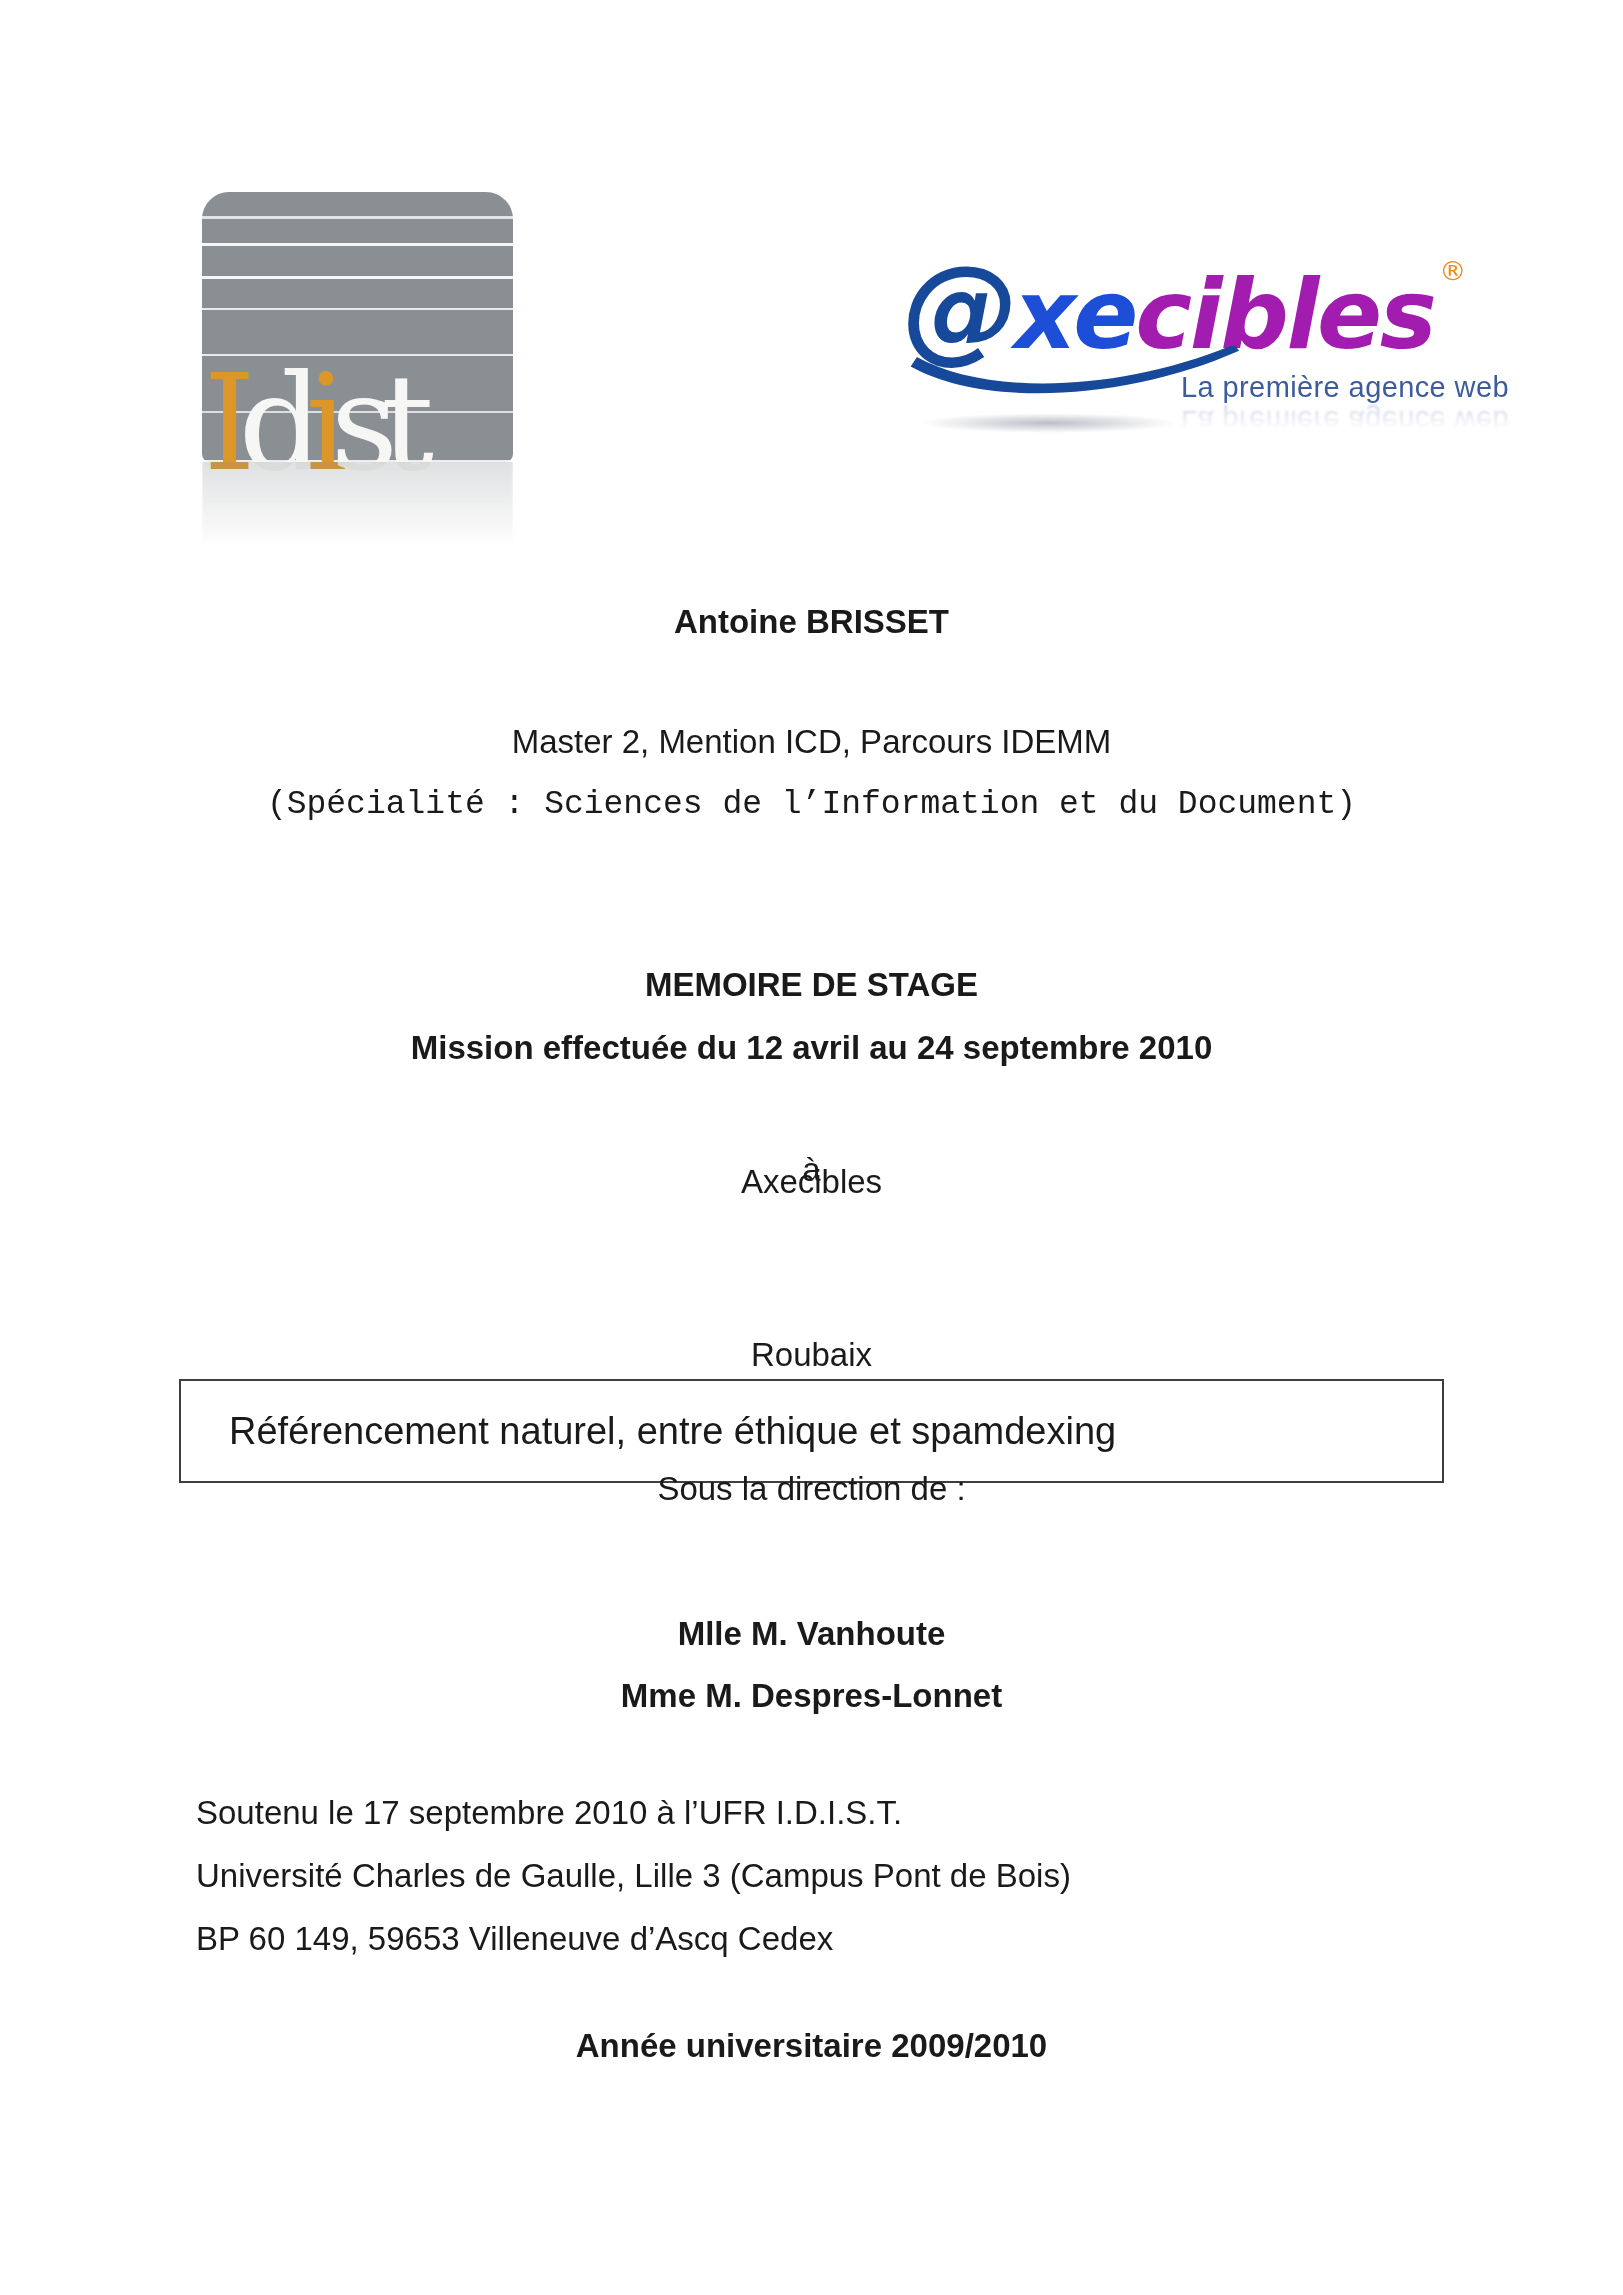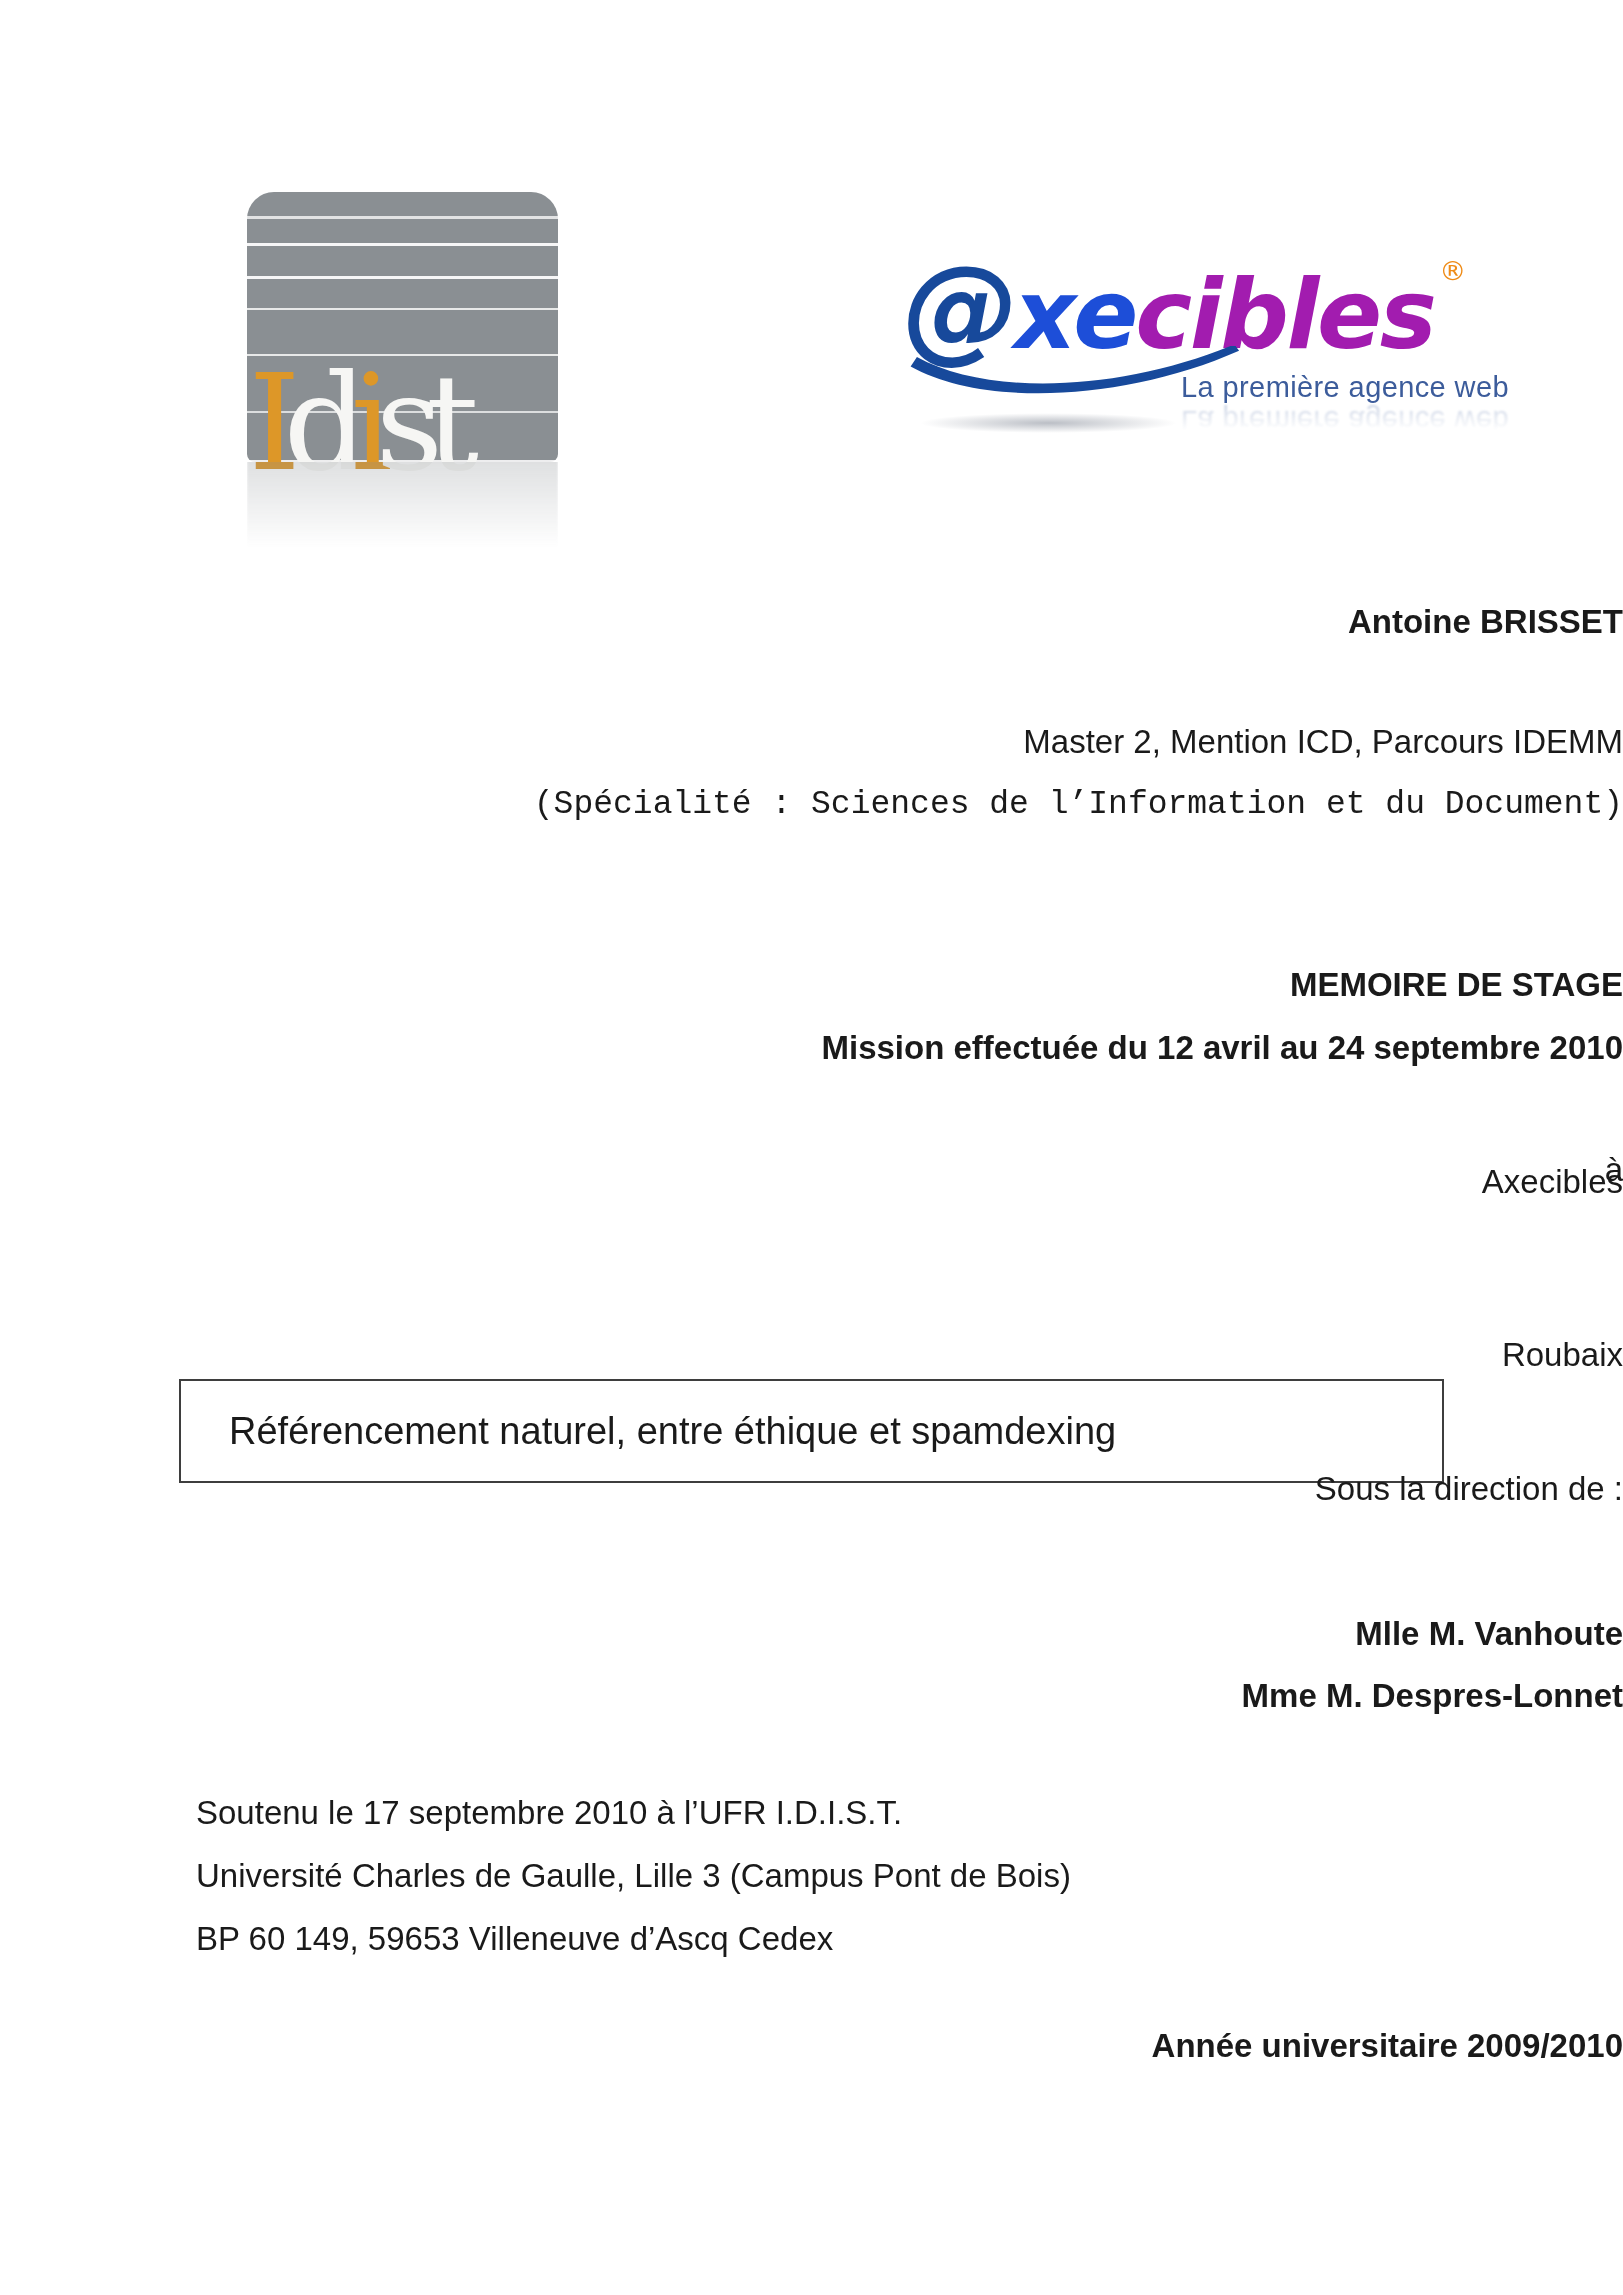--- a/index.html
+++ b/index.html
@@ -17,21 +17,20 @@
     overflow: hidden;
   }
 
   
   .idist-wrap {
     position: absolute;
     left: 202px;
     top: 192px;
     width: 311px;
     height: 361px;
-    margin-left: 45px;
   }
   .idist-box {
     position: relative;
     width: 311px;
     height: 270px;
     background: #8a8f93;
     border-radius: 27px 27px 7.9px 7.9px;
   }
   .idist-box .hline {
     position: absolute;
@@ -154,21 +153,21 @@
     height: 20.4px;
     background: radial-gradient(ellipse at center, rgba(60,70,90,0.35), transparent 70%);
     pointer-events: none;
   }
 
   
   .line {
     position: absolute;
     left: 0;
     width: 100%;
-    text-align: right;
+    text-align: center;
     font-size: 33px;
     line-height: 1.1;
   }
   .bold { font-weight: 700; }
   .left-align {
     left: 196px;
     width: auto;
     text-align: left;
   }
 

